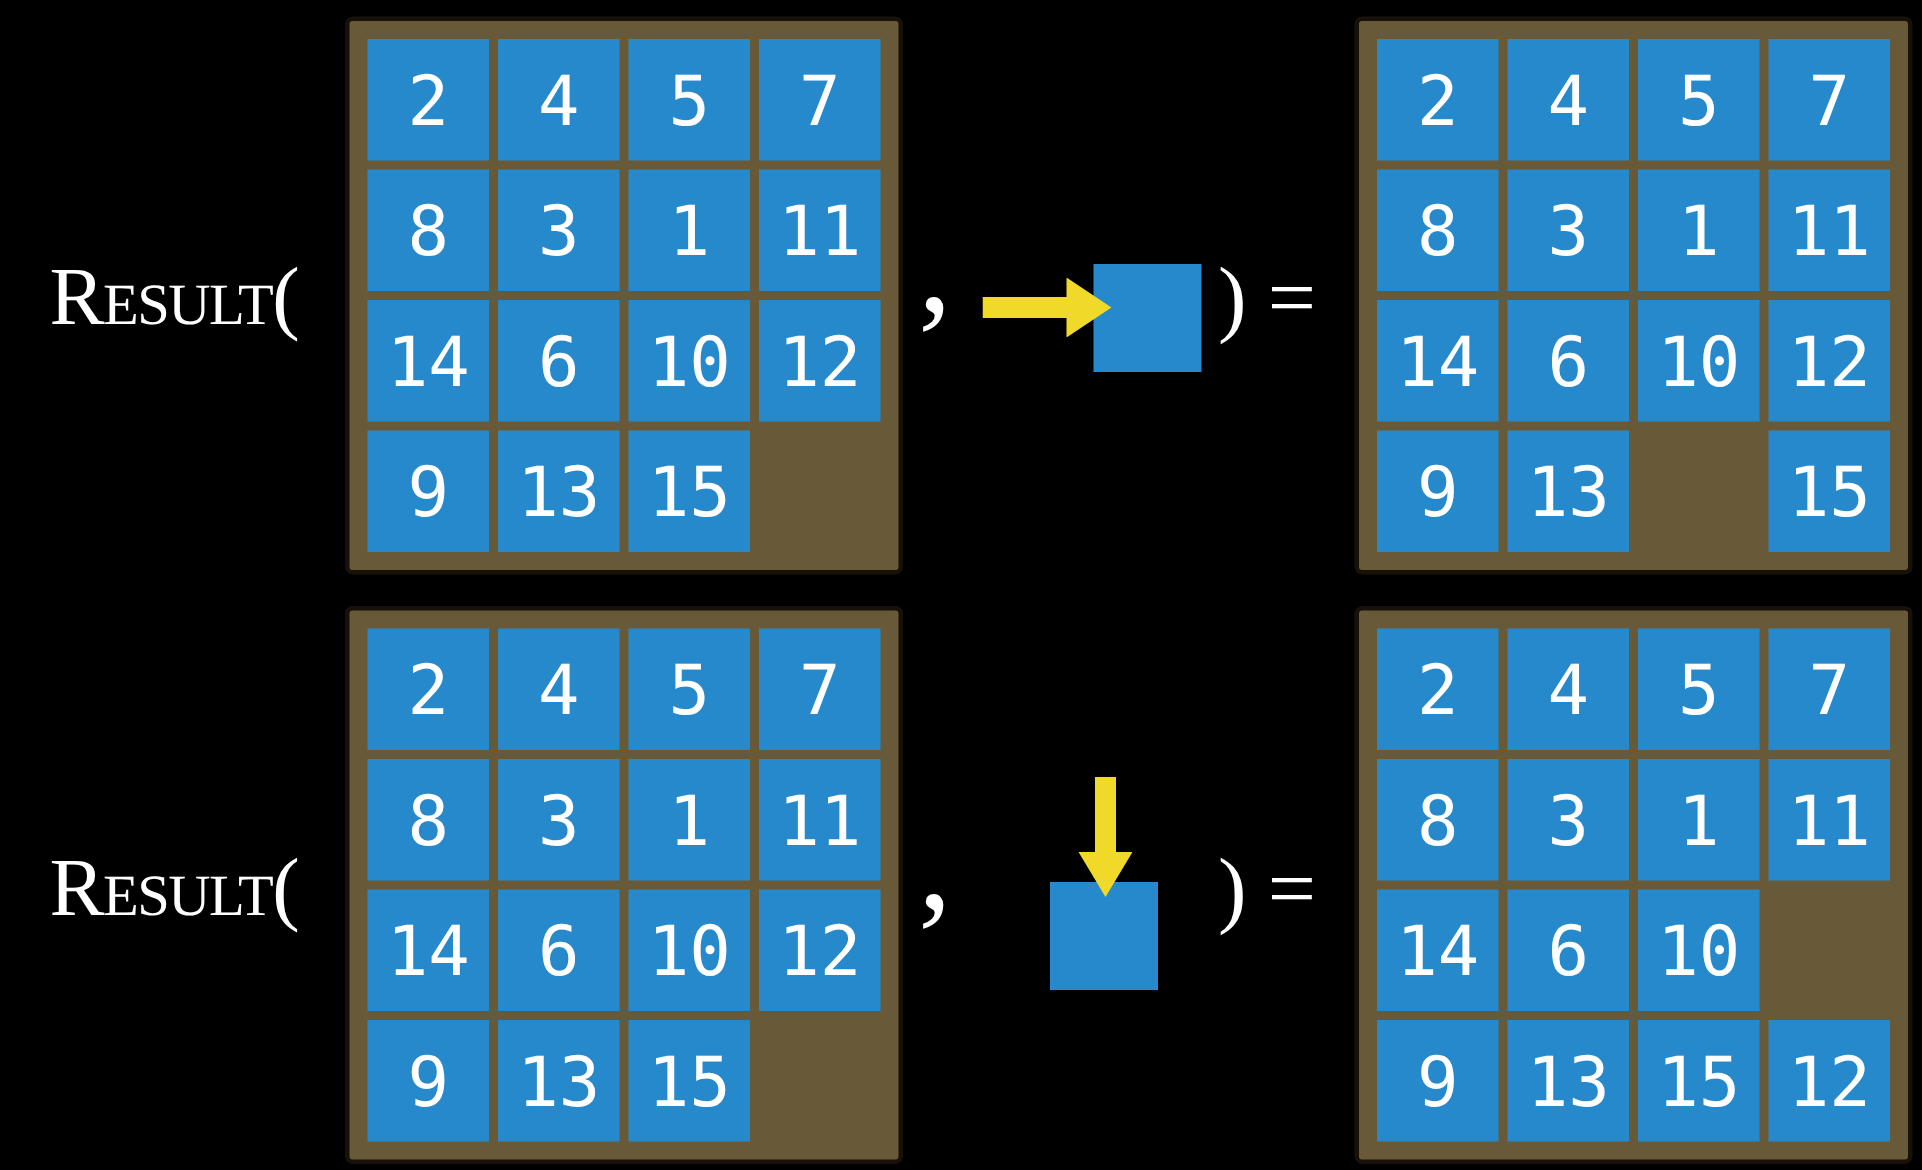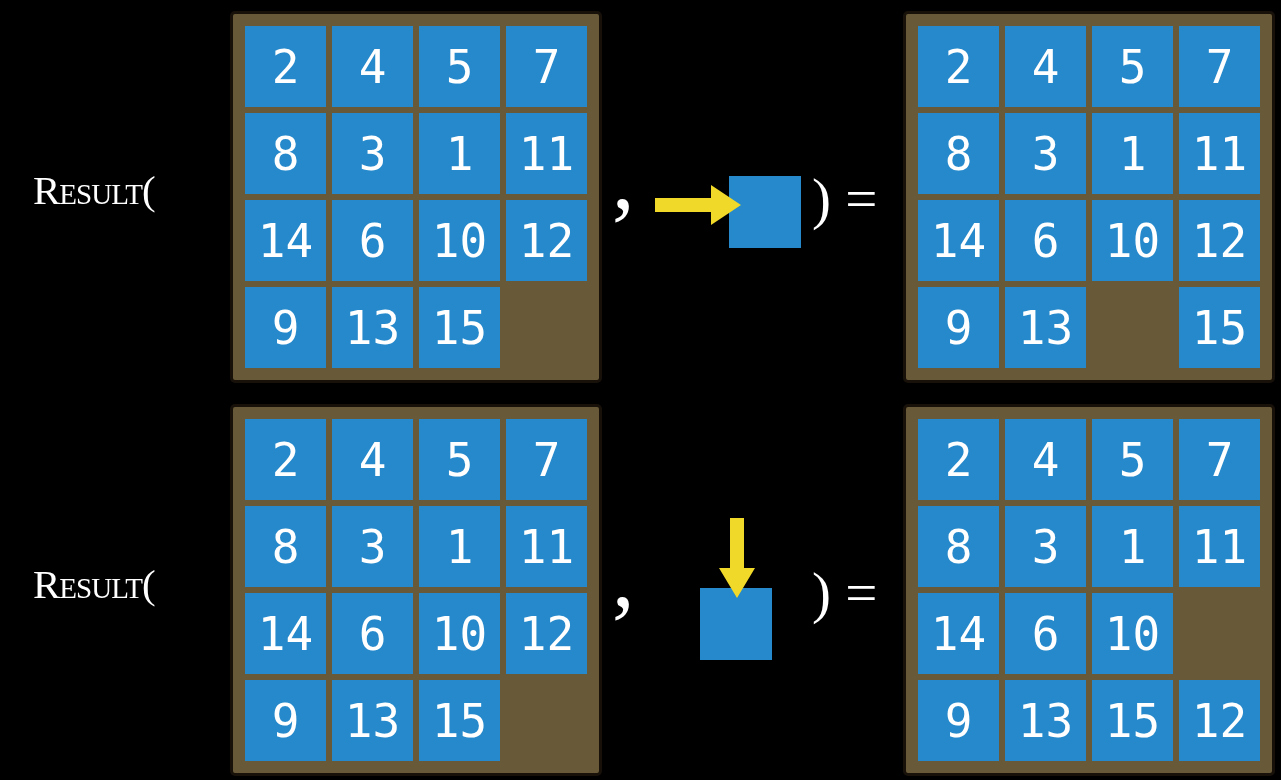--- a/index.html
+++ b/index.html
@@ -31,21 +31,21 @@
     display:flex; align-items:center; justify-content:center;
     font-family:"DejaVu Sans Mono", monospace;
     font-size:46px;
     color:var(--text-white, #fff);
   }
   .cell.empty { background:transparent; }
 
   
   .fn-label {
     position:absolute;
-    font-size:41px; line-height:1;
+    font-size:55px; line-height:1;
     letter-spacing:-1px;
     color:var(--text-white, #fff);
     font-variant:small-caps;
     white-space:nowrap;
   }
   .close-label {
     position:absolute;
     font-size:57px; line-height:1;
     color:var(--text-white, #fff);
     white-space:nowrap;

